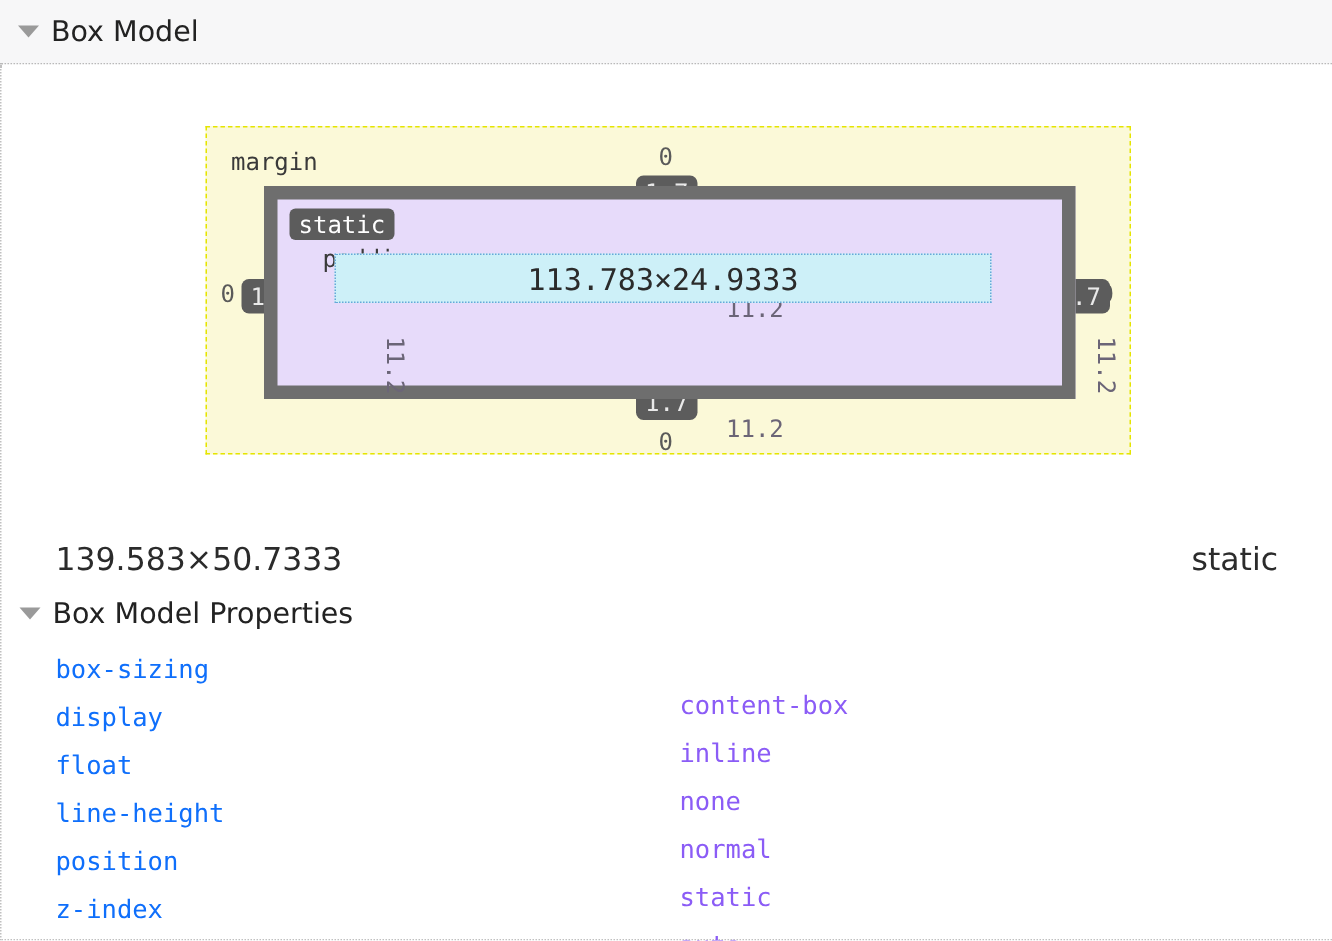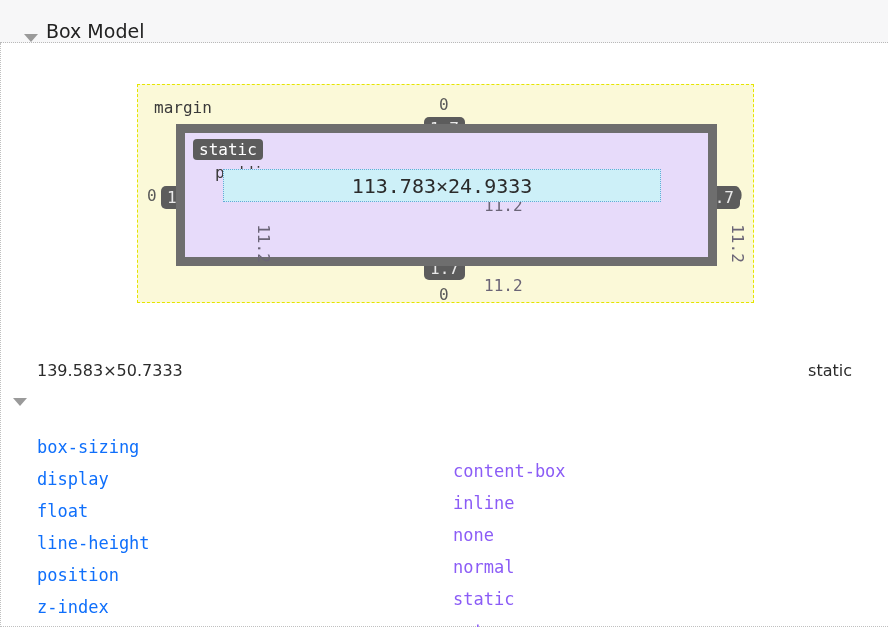--- a/index.html
+++ b/index.html
@@ -15,22 +15,22 @@
     overflow: hidden;
     position: relative;
   }
 
   
   .panel-header {
     height: 43px;
     background: #f7f7f8;
     border-bottom: 1px dotted #b9b9b9;
     display: flex;
-    align-items: flex-end;
-    padding-left: 24px;
+    align-items: center;
+    padding-left: 12px;
     box-sizing: border-box;
   }
   .twisty {
     width: 0;
     height: 0;
     border-left: 7px solid transparent;
     border-right: 7px solid transparent;
     border-top: 8px solid #9a9a9a;
     margin-right: 8px;
     flex: none;
@@ -153,21 +153,21 @@
 
   
   .summary-row {
     position: absolute;
     left: 0; right: 0;
     top: 318px;   
     display: flex;
     justify-content: space-between;
     padding: 0 36px 0 36px;
     box-sizing: border-box;
-    font-size: 16px;
+    font-size: 21px;
     color: #2b2b2b;
   }
   .summary-size { font-family: "DejaVu Sans", sans-serif; }
   .summary-position { font-family: "DejaVu Sans", sans-serif; }
 
   
   .sub-header {
     position: absolute;
     left: 0; right: 0;
     top: 355px;  
@@ -248,20 +248,21 @@
     </div>
   </div>
 
   <div class="summary-row">
     <span class="summary-size">139.583×50.7333</span>
     <span class="summary-position">static</span>
   </div>
 
   <div class="sub-header">
     <span class="twisty"></span>
+    <span class="sub-header-title">Box Model Properties</span>
   </div>
 
   <div class="props">
 
     <div class="prop-row">
       <span class="prop-name">box-sizing</span>
       <span class="prop-value">content-box</span>
     </div>
 
     <div class="prop-row">

